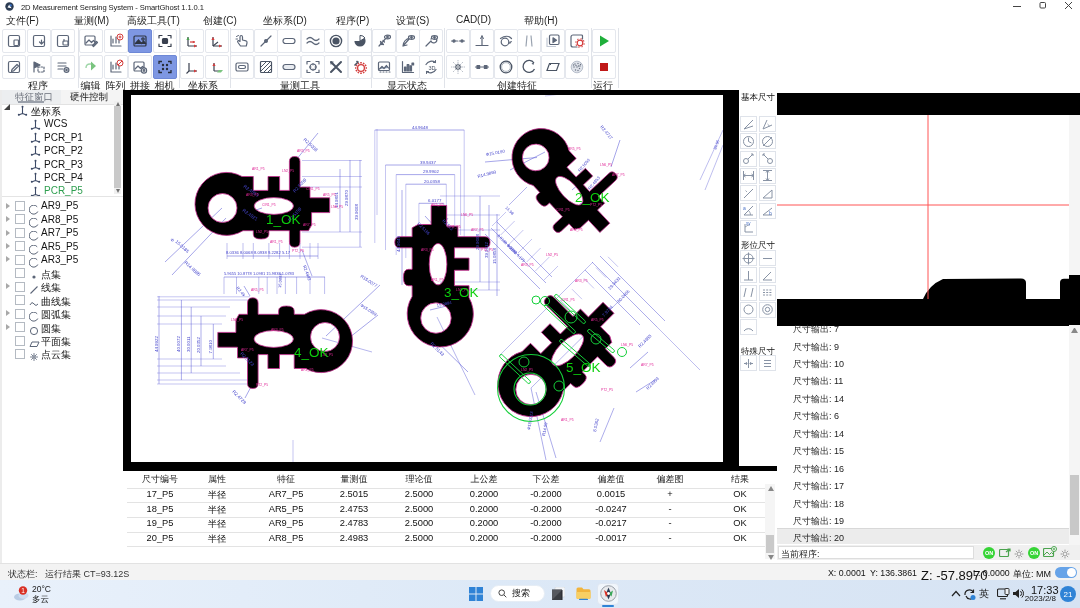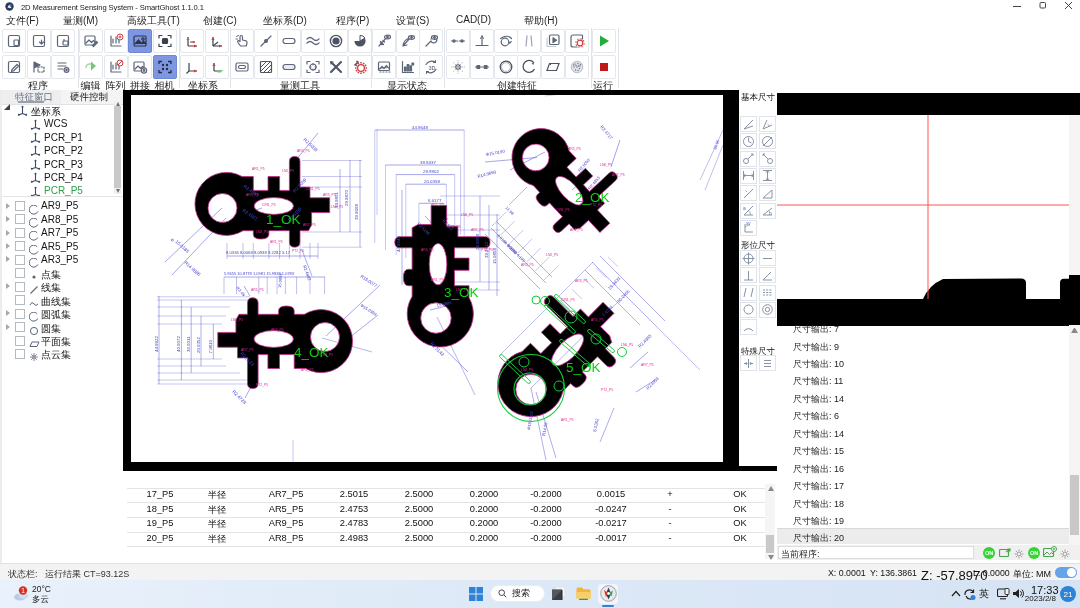--- a/index.html
+++ b/index.html
@@ -37,21 +37,21 @@
   <svg class="abs" style="left:1012px;top:1px" width="62" height="10" viewBox="0 0 62 10" stroke="#444" fill="none" stroke-width="1">
       <path d="M1 5.5 H9"></path>
       <rect x="28" y="1.5" width="5.5" height="5.5" rx="1"></rect>
       <path d="M29.5 1.5 v-0.1"></path>
       <path d="M53 1 l7 7 M60 1 l-7 7"></path>
     </svg>
 </div>
 
 <div id="menubar">
   <span class="mi" style="left:6px">文件(F)</span>
-  <span class="mi" style="left:63px">量测(M)</span>
+  <span class="mi" style="left:74px">量测(M)</span>
   <span class="mi" style="left:127px">高级工具(T)</span>
   <span class="mi" style="left:203px">创建(C)</span>
   <span class="mi" style="left:263px">坐标系(D)</span>
   <span class="mi" style="left:336px">程序(P)</span>
   <span class="mi" style="left:396px">设置(S)</span>
   <span class="mi" style="left:456px">CAD(D)</span>
   <span class="mi" style="left:524px">帮助(H)</span>
 </div>
 
 <div id="toolbar">
@@ -1185,20 +1185,32 @@
         <line x1="2.9" y1="7.1" x2="1.9" y2="8.1"></line>
         <line x1="2.0" y1="5.0" x2="0.6" y2="5.0"></line>
         <line x1="2.9" y1="2.9" x2="1.9" y2="1.9"></line>
         <line x1="5.0" y1="2.0" x2="5.0" y2="0.6"></line>
         <line x1="7.1" y1="2.9" x2="8.1" y2="1.9"></line>
       </g>
     </svg>
 </div>
 
 <div id="table">
+<div class="trow" style="top:2px;font-size:9px;color:#222">
+      <span style="left:37px">尺寸编号</span>
+      <span style="left:94px">属性</span>
+      <span style="left:163px">特征</span>
+      <span style="left:231px">量测值</span>
+      <span style="left:296px">理论值</span>
+      <span style="left:361px">上公差</span>
+      <span style="left:423px">下公差</span>
+      <span style="left:488px">偏差值</span>
+      <span style="left:547px">偏差图</span>
+      <span style="left:617px">结果</span>
+    </div>
 <div style="position:absolute;left:4px;top:16.5px;width:640px;height:1px;background:#e3e3e3"></div>
 <div class="trow" style="top:18px">
       <span style="left:37px">17_P5</span>
       <span style="left:94px">半径</span>
       <span style="left:163px">AR7_P5</span>
       <span style="left:231px">2.5015</span>
       <span style="left:296px">2.5000</span>
       <span style="left:361px">0.2000</span>
       <span style="left:423px">-0.2000</span>
       <span style="left:488px">0.0015</span>

